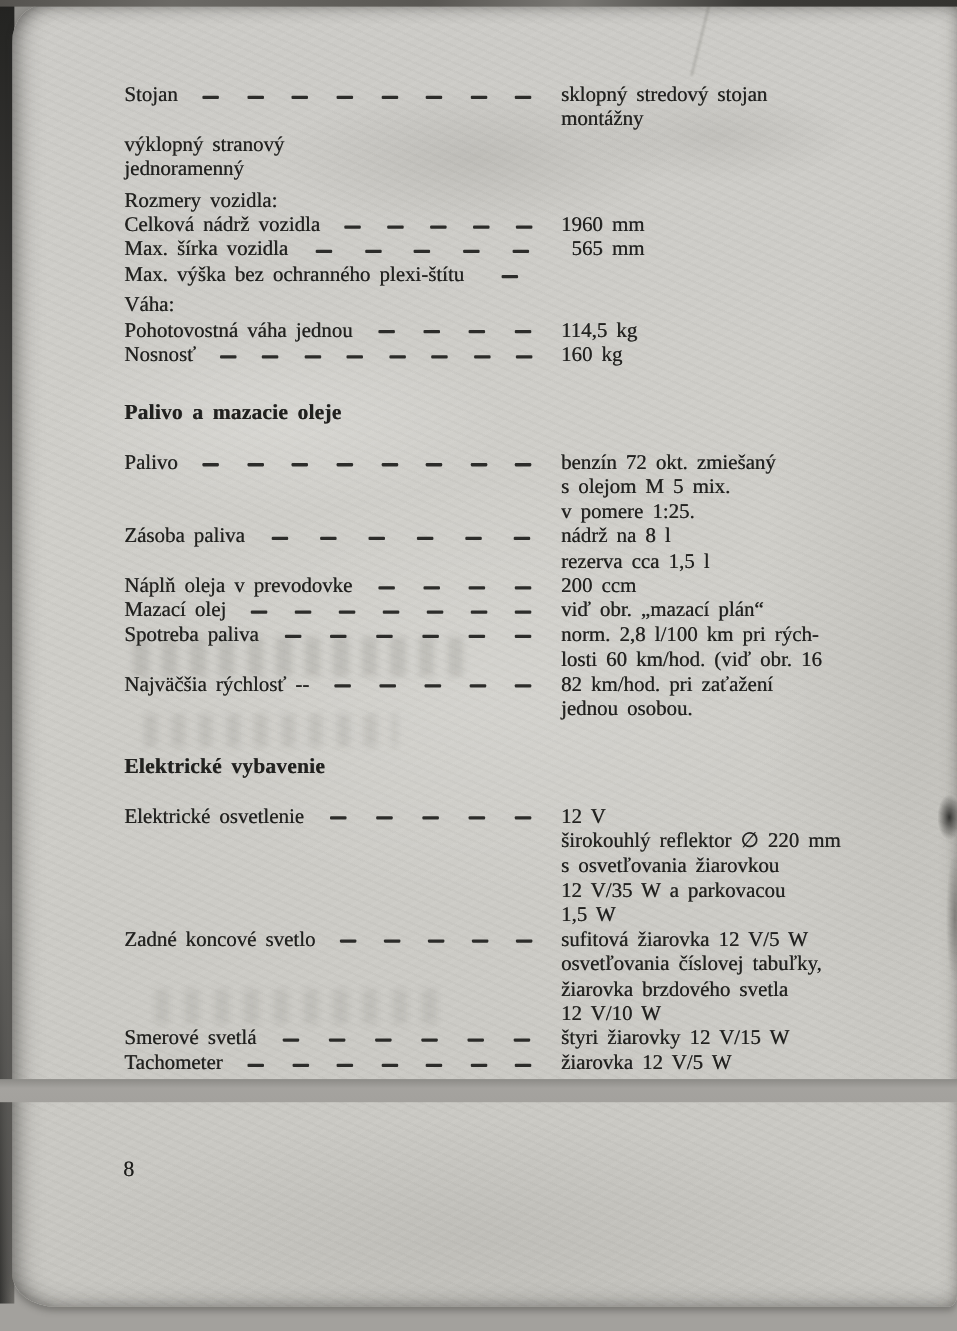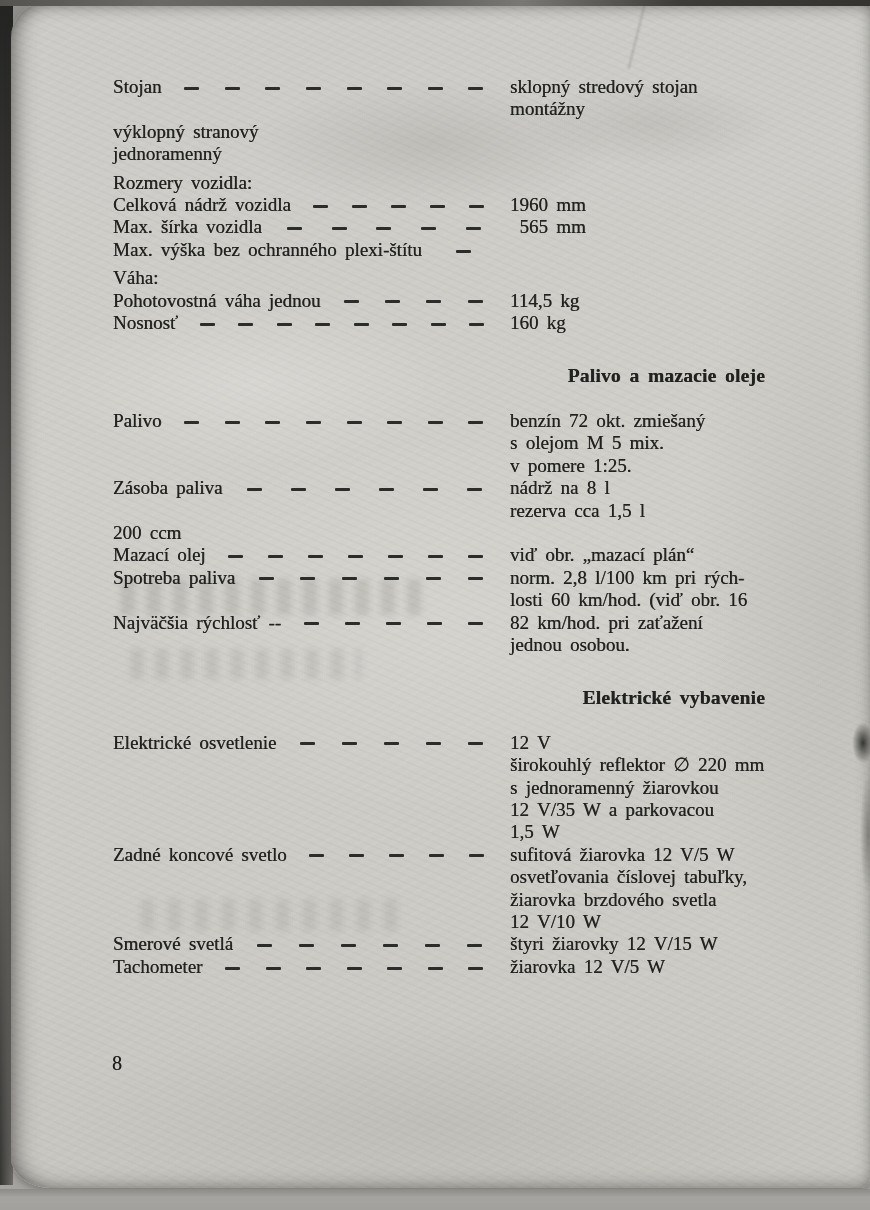--- a/index.html
+++ b/index.html
@@ -7,21 +7,21 @@
     padding: 0;
     width: 870px;
     height: 1210px;
     overflow: hidden;
     background: #a3a19d;
     font-family: "Liberation Serif", serif;
   }
   .scene {
     position: relative;
     width: 870px;
-    height: 1210px;
+    height: 1002px;
     background: linear-gradient(180deg, #8f8e8a 0%, #9b9995 55%, #a6a4a0 100%);
   }
   .top-edge {
     position: absolute;
     top: 0; left: 0; right: 0;
     height: 6px;
     background: linear-gradient(90deg, #55534f 0%, #6b6965 18%, #595753 45%, #7a7874 60%, #3d3c39 78%, #343330 100%);
   }
   .left-edge {
     position: absolute;
@@ -116,21 +116,21 @@
     width: 15px;
     height: 3px;
     margin-top: 2px;
     border-radius: 1px;
     background: #2c2c2a;
   }
   .value { flex: 1 1 auto; min-width: 0; }
   .value-line { white-space: pre-wrap; }
   .subheading { margin-top: 6px; }
   .section-heading {
-    text-align: right;
+    text-align: left;
     font-weight: bold;
     font-size: 19.5px;
     margin: 31px 0 22px 0;
     letter-spacing: 0.2px;
   }
   .page-number {
     position: absolute;
     left: 101px;
     top: 1048px;
     font-size: 20px;
@@ -286,20 +286,29 @@
               <span class="dash"></span>
               <span class="dash"></span>
             </span>
           </div>
           <div class="value">
             <div class="value-line">nádrž na 8 l</div>
             <div class="value-line">rezerva cca 1,5 l</div>
           </div>
         </div>
         <div class="spec-row">
+          <div class="lhs">
+            <span class="spec-label">Náplň oleja v prevodovke</span>
+            <span class="leaders">
+              <span class="dash"></span>
+              <span class="dash"></span>
+              <span class="dash"></span>
+              <span class="dash"></span>
+            </span>
+          </div>
           <div class="value">
             <div class="value-line">200 ccm</div>
           </div>
         </div>
         <div class="spec-row">
           <div class="lhs">
             <span class="spec-label">Mazací olej</span>
             <span class="leaders">
               <span class="dash"></span>
               <span class="dash"></span>
@@ -355,21 +364,21 @@
               <span class="dash"></span>
               <span class="dash"></span>
               <span class="dash"></span>
               <span class="dash"></span>
               <span class="dash"></span>
             </span>
           </div>
           <div class="value">
             <div class="value-line">12 V</div>
             <div class="value-line">širokouhlý reflektor ∅ 220 mm</div>
-            <div class="value-line">s jednoramenný žiarovkou</div>
+            <div class="value-line">s osvetľovania žiarovkou</div>
             <div class="value-line">12 V/35 W a parkovacou</div>
             <div class="value-line">1,5 W</div>
           </div>
         </div>
         <div class="spec-row">
           <div class="lhs">
             <span class="spec-label">Zadné koncové svetlo</span>
             <span class="leaders">
               <span class="dash"></span>
               <span class="dash"></span>

